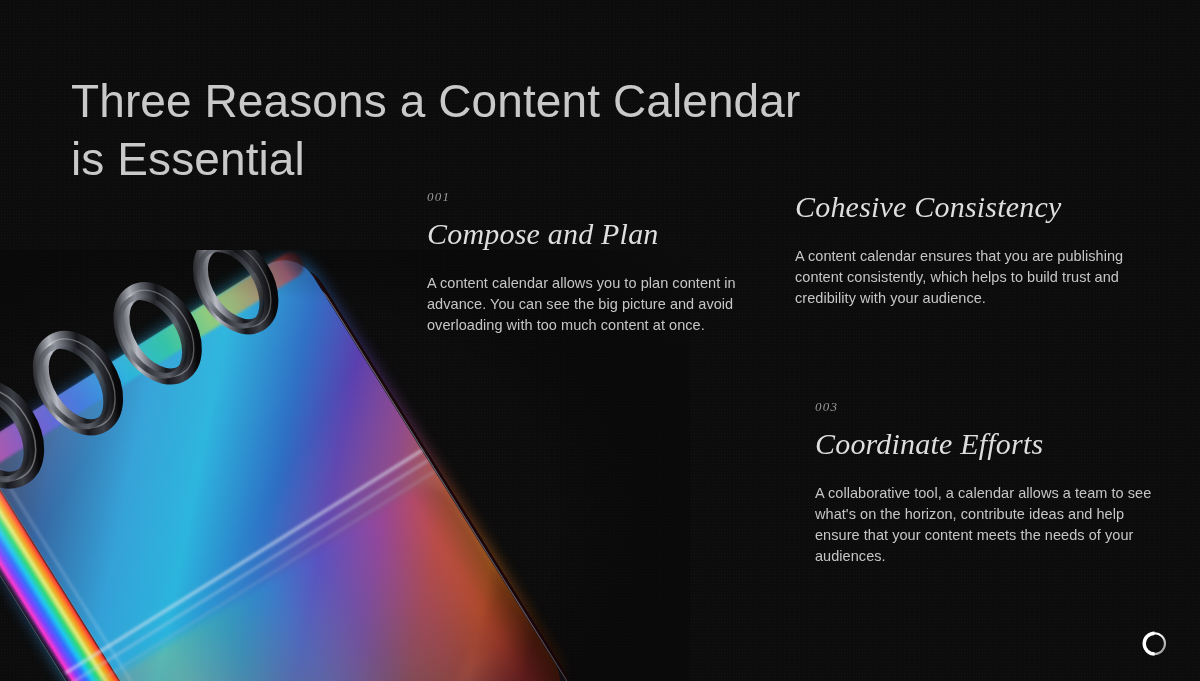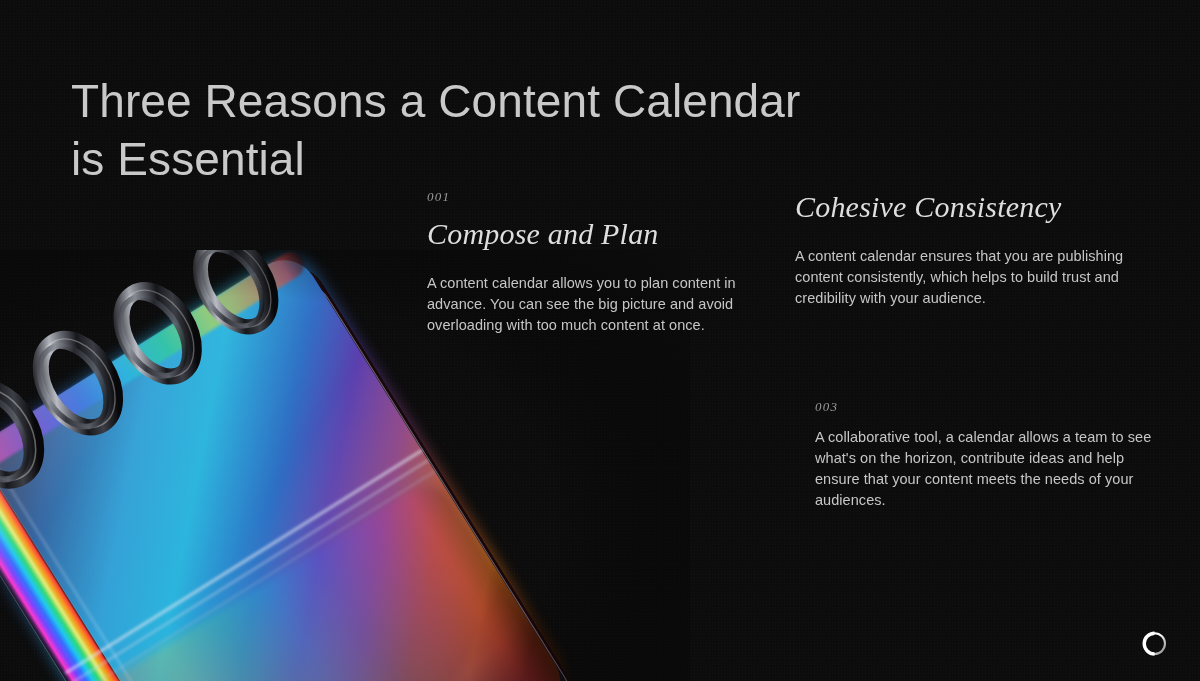--- a/index.html
+++ b/index.html
@@ -278,20 +278,21 @@
     <p class="card-body">A content calendar allows you to plan content in advance. You can see the big picture and avoid overloading with too much content at once.</p>
   </div>
 
   <div class="card card-2">
     <h2 class="card-title">Cohesive Consistency</h2>
     <p class="card-body">A content calendar ensures that you are publishing content consistently, which helps to build trust and credibility with your audience.</p>
   </div>
 
   <div class="card card-3">
     <div class="card-num">003</div>
+    <h2 class="card-title">Coordinate Efforts</h2>
     <p class="card-body">A collaborative tool, a calendar allows a team to see what's on the horizon, contribute ideas and help ensure that your content meets the needs of your audiences.</p>
   </div>
 
   <div class="logo">
     <svg viewBox="0 0 32 32" xmlns="http://www.w3.org/2000/svg">
       <defs>
         <linearGradient id="logoStroke" x1="0" y1="0.1" x2="1" y2="0.9">
           <stop offset="0.00" stop-color="#ffffff"></stop>
           <stop offset="0.45" stop-color="#ffffff"></stop>
           <stop offset="0.72" stop-color="#c9c9c9"></stop>

